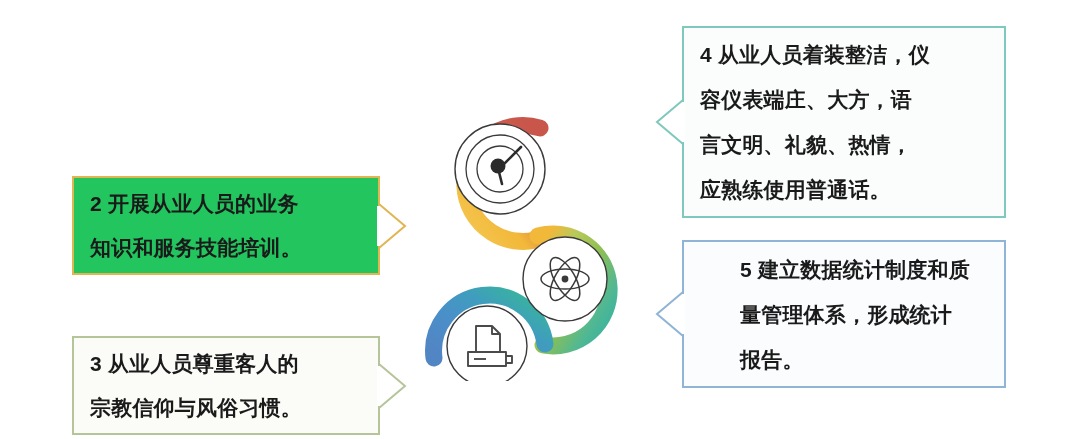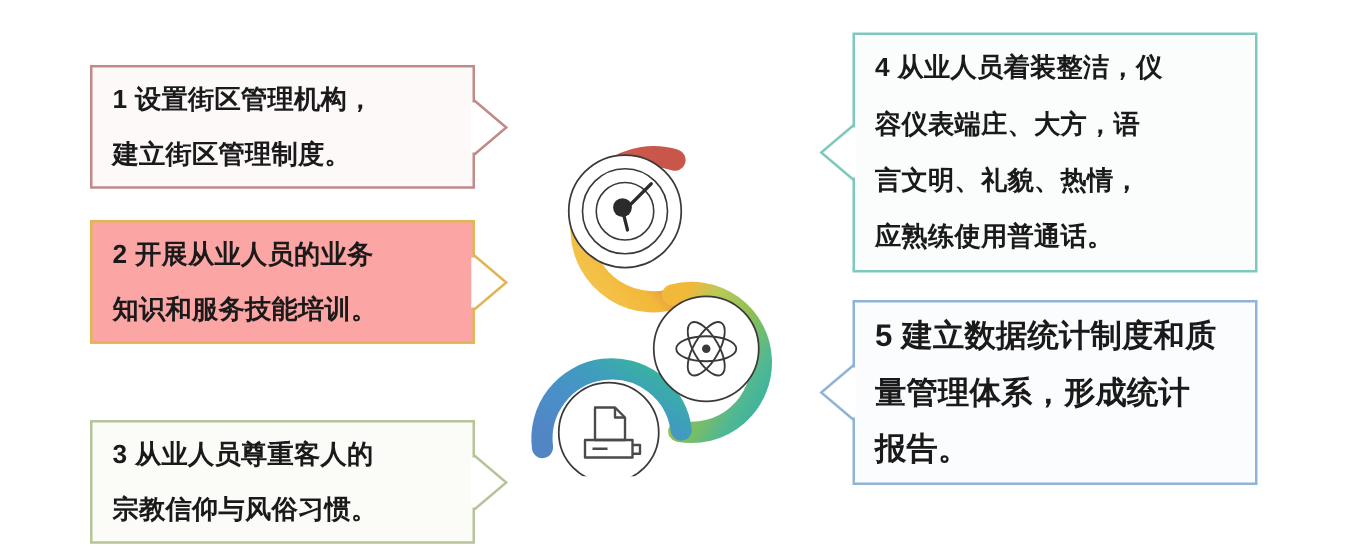--- a/index.html
+++ b/index.html
@@ -71,33 +71,23 @@
     left: 412px; top: 96px;
     width: 260px; height: 285px;
   }
   #center-graphic svg { display: block; }
 </style>
 </head>
 <body>
 
 <div id="canvas">
 
-  <div class="callout" style="left:72px; top:52px; width:308px; height:99px;">
-    <div class="cbody" style="border-color:#c08a8a; background:#fdf9f9;">
-      <div class="ctext" style="font-size:21px; line-height:44px;">1 设置街区管理机构，
-建立街区管理制度。</div>
-    </div>
-    <div class="notch-mask mask-right" style="height:40px;"></div>
-    <svg class="notch notch-right" width="30" height="46" viewBox="0 0 30 46">
-      <polyline points="1,1 27,23 1,45" fill="none" stroke="#c08a8a" stroke-width="2" stroke-linejoin="miter" stroke-linecap="butt"></polyline>
-    </svg>
-  </div>
 
   <div class="callout" style="left:72px; top:176px; width:308px; height:99px;">
-    <div class="cbody" style="border-color:#e0b552; background:#fca5a5;">
+    <div class="cbody" style="border-color:#e0b552; background:#22c55e;">
       <div class="ctext" style="font-size:21px; line-height:44px;">2 开展从业人员的业务
 知识和服务技能培训。</div>
     </div>
     <div class="notch-mask mask-right" style="height:40px;"></div>
     <svg class="notch notch-right" width="30" height="46" viewBox="0 0 30 46">
       <polyline points="1,1 27,23 1,45" fill="none" stroke="#e0b552" stroke-width="2" stroke-linejoin="miter" stroke-linecap="butt"></polyline>
     </svg>
   </div>
 
   <div class="callout" style="left:72px; top:300px; width:308px; height:99px;margin-top:36px;">
@@ -187,21 +177,21 @@
 应熟练使用普通话。</div>
     </div>
     <div class="notch-mask mask-left" style="height:40px;"></div>
     <svg class="notch notch-left" width="30" height="46" viewBox="0 0 30 46">
       <polyline points="29,1 3,23 29,45" fill="none" stroke="#7fc8bd" stroke-width="2" stroke-linejoin="miter" stroke-linecap="butt"></polyline>
     </svg>
   </div>
 
   <div class="callout" style="left:682px; top:240px; width:324px; height:148px;">
     <div class="cbody" style="border-color:#8fb4d6; background:#fafcfe;">
-      <div class="ctext" style="font-size:25px; line-height:45px;">5 建立数据统计制度和质
+      <div class="ctext" style="font-size:21px; line-height:45px;margin-left:40px;">5 建立数据统计制度和质
 量管理体系，形成统计
 报告。</div>
     </div>
     <div class="notch-mask mask-left" style="height:40px;"></div>
     <svg class="notch notch-left" width="30" height="46" viewBox="0 0 30 46">
       <polyline points="29,1 3,23 29,45" fill="none" stroke="#8fb4d6" stroke-width="2" stroke-linejoin="miter" stroke-linecap="butt"></polyline>
     </svg>
   </div>
 
 </div>

